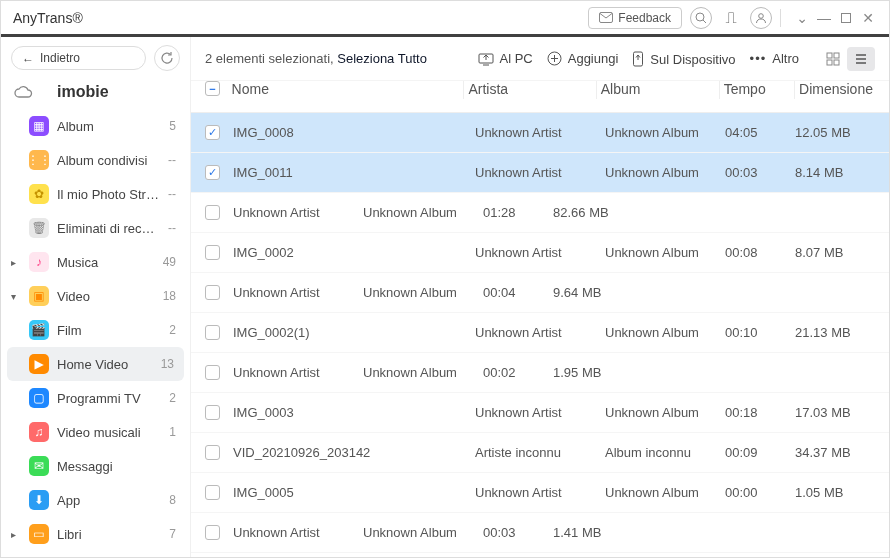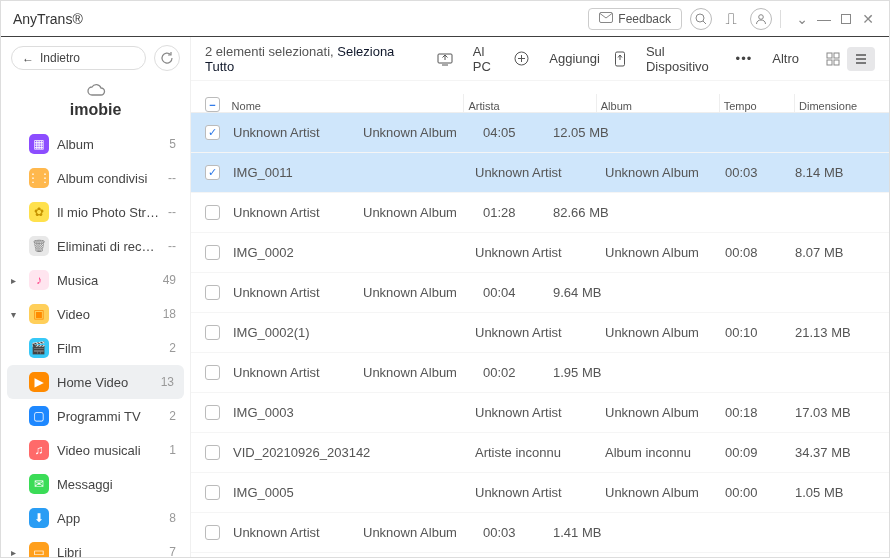--- a/index.html
+++ b/index.html
@@ -1,59 +1,59 @@
 <!DOCTYPE html>
 <html><head>
 <meta charset="utf-8">
 <style>
 * { margin: 0; padding: 0; box-sizing: border-box; font-family: -apple-system, "Segoe UI", Arial, sans-serif; }
 body { width: 890px; height: 558px; background: #fff; border: 1px solid #ddd; font-size: 13px; color: #333; overflow: hidden; }
 
 
-.titlebar { height: 36px; display: flex; align-items: center; padding: 0 12px; border-bottom: 1px solid #404040;}
+.titlebar { height: 36px; display: flex; align-items: center; padding: 0 12px; border-bottom: 3px solid #404040;}
 .titlebar .appname { font-size: 14px; font-weight: 500; color: #333; }
 .titlebar .spacer { flex: 1; }
-.titlebar .feedback-btn { display: inline-flex; gap: 5px; border: 1px solid #ccc; border-radius: 4px; padding: 3px 10px; color: #555; cursor: pointer; font-size: 12px;}
+.titlebar .feedback-btn { display: inline-flex; align-items: center; gap: 5px; border: 1px solid #ccc; border-radius: 4px; padding: 3px 10px; color: #555; cursor: pointer; font-size: 12px;}
 .titlebar .ico-circle { width: 22px; height: 22px; border: 1px solid #bbb; border-radius: 50%; display: flex; align-items: center; justify-content: center; margin-left: 8px; color: #666; cursor: pointer; font-size: 12px;}
 .titlebar .sep { width: 1px; height: 18px; background: #ddd; margin: 0 8px; }
 .titlebar .winctrl { width: 18px; display:flex; align-items:center; justify-content:center; cursor: pointer; color:#888; font-size:14px; margin-left:4px;}
 .titlebar .sq { width:10px;height:10px;border:1px solid #888;}
 
 
 .main { display: flex; height: calc(100% - 36px); }
 
 
 .sidebar { width: 190px; border-right: 1px solid #f0f0f0; display: flex; flex-direction: column; }
 .back-row { display:flex; align-items:center; padding: 8px 10px; gap:8px;}
 .back-btn { flex:1; display:flex; align-items:center; gap:6px; border:1px solid #ddd; border-radius:14px; padding:4px 10px; cursor:pointer; color:#444; font-size:12px;}
 .refresh-btn { width:26px; height:26px; border:1px solid #ddd; border-radius:50%; display:flex; align-items:center; justify-content:center; cursor:pointer; color:#777;}
-.device-row { display:flex; align-items:center; gap:4px; padding: 4px 12px 8px 12px; font-weight:700; font-size:16px;flex-direction:column;}
+.device-row { display:flex; align-items:center; gap:24px; padding: 4px 12px 8px 12px; font-weight:700; font-size:16px;}
 .tree { overflow:auto; flex:1;}
 .tree-item { display:flex; align-items:center; height:34px; padding: 0 10px 0 10px; cursor:pointer; gap:8px; color:#444;}
 .tree-item .chev { width:10px; color:#666; font-size:10px;}
 .tree-item .icon-slot { width:20px; height:20px; border-radius:5px; display:flex; align-items:center; justify-content:center; font-size:12px;}
 .tree-item .label { flex:1; white-space:nowrap; overflow:hidden; text-overflow:ellipsis;}
 .tree-item .count { color:#999; font-size:12px; padding-right:4px;}
 .tree-item.depth1 { padding-left: 28px; }
 .tree-item.active { background:#eef0f2; border-radius:6px; margin:0 6px; padding-left:22px;}
 .tree-item.active .count{ padding-right:0;}
 
 
 .content { flex:1; display:flex; flex-direction:column;}
 .toolbar { height:44px; display:flex; align-items:center; padding: 0 14px; gap:14px; border-bottom:1px solid #f4f4f4;}
 .toolbar .sel-info { color:#555;}
 .toolbar .sel-info a { color:#0f172a; cursor:pointer;}
 .toolbar .spacer { flex:1;}
-.tool-btn { display:inline-flex; align-items:center; gap:20px; cursor:pointer; color:#444; font-size:13px;}
+.tool-btn { display:inline-flex; align-items:flex-end; gap:6px; cursor:pointer; color:#444; font-size:13px;}
 .view-switch { display:flex; border:0; margin-left:6px;}
 .view-btn { width:28px;height:24px;display:flex;align-items:center;justify-content:center;cursor:pointer;color:#888;border-radius:4px;}
 .view-btn.active{ background:#e7e7e9; color:#444;}
 
 
-.thead { display:flex; align-items:flex-end; height:32px; border-bottom:1px solid #eee; padding: 0 14px; color:#555; font-size:11px;}
+.thead { display:flex; align-items:flex-start; height:32px; border-bottom:1px solid #eee; padding: 0 14px; color:#555; font-size:14px;}
 .col-chk { width:28px;}
 .col-name{ flex: 1 1 240px; display:flex; align-items:center; gap:6px;}
 .col-artist{ width:130px;}
 .col-album{ width:120px;}
 .col-time{ width:70px;}
 .col-size{ width:80px;}
 .thead .divider{ width:1px; height:18px; background:#eee; margin:0 4px;}
 .tbody { overflow:auto; flex:1;}
 .row { display:flex; align-items:center; height:40px; padding:0 14px; border-bottom:1px solid #f5f5f5; color:#555;}
 .row.selected{ background:#cfe6fb;}
@@ -270,20 +270,23 @@
       <div class="col-time"><span>Tempo</span></div>
       <div class="divider"></div>
       <div class="col-size"><span>Dimensione</span></div>
     </div>
 
     <div class="tbody" id="tbody">
         <div class="row selected">
           <div class="col-chk">
             <span class="chkbox checked"></span>
           </div>
+          <div class="col-name">
+            <span>IMG_0008</span>
+          </div>
           <div class="col-artist"><span>Unknown Artist</span></div>
           <div class="col-album"><span>Unknown Album</span></div>
           <div class="col-time"><span>04:05</span></div>
           <div class="col-size"><span>12.05 MB</span></div>
         </div>
         <div class="row selected">
           <div class="col-chk">
             <span class="chkbox checked"></span>
           </div>
           <div class="col-name">

